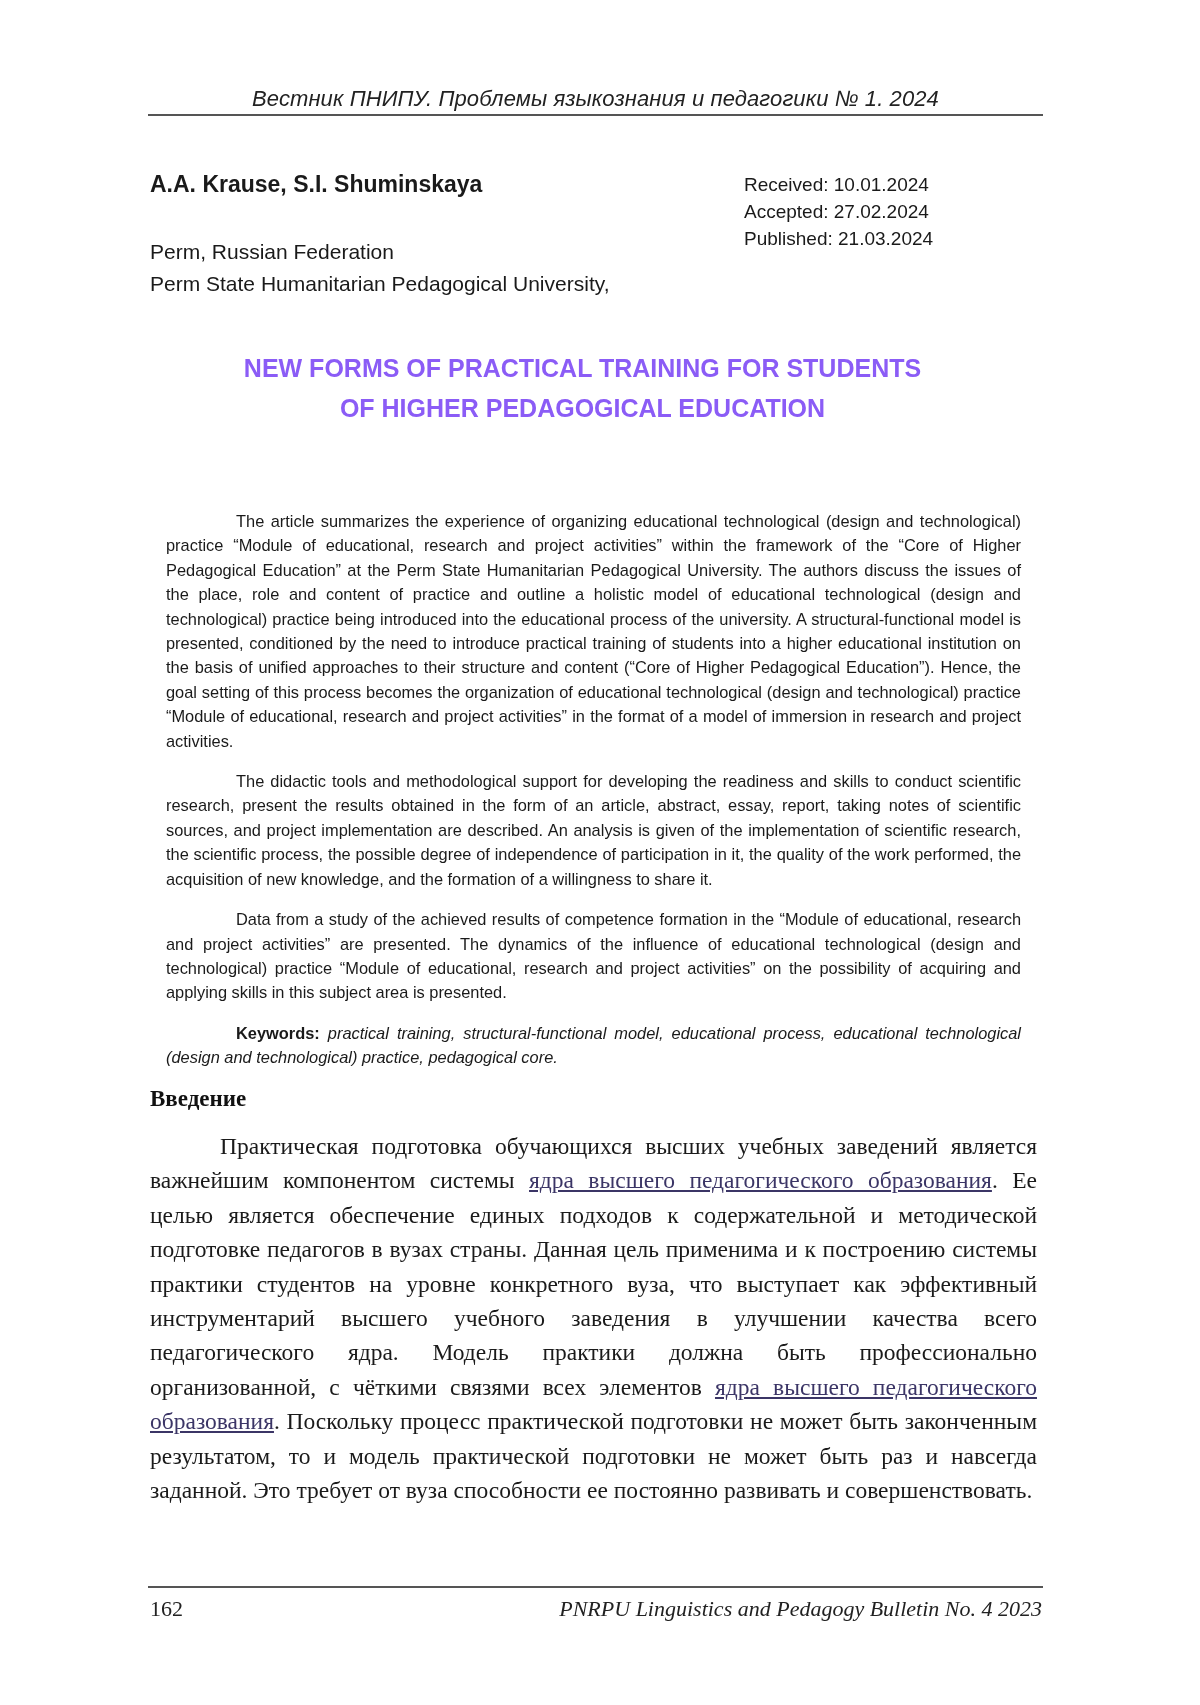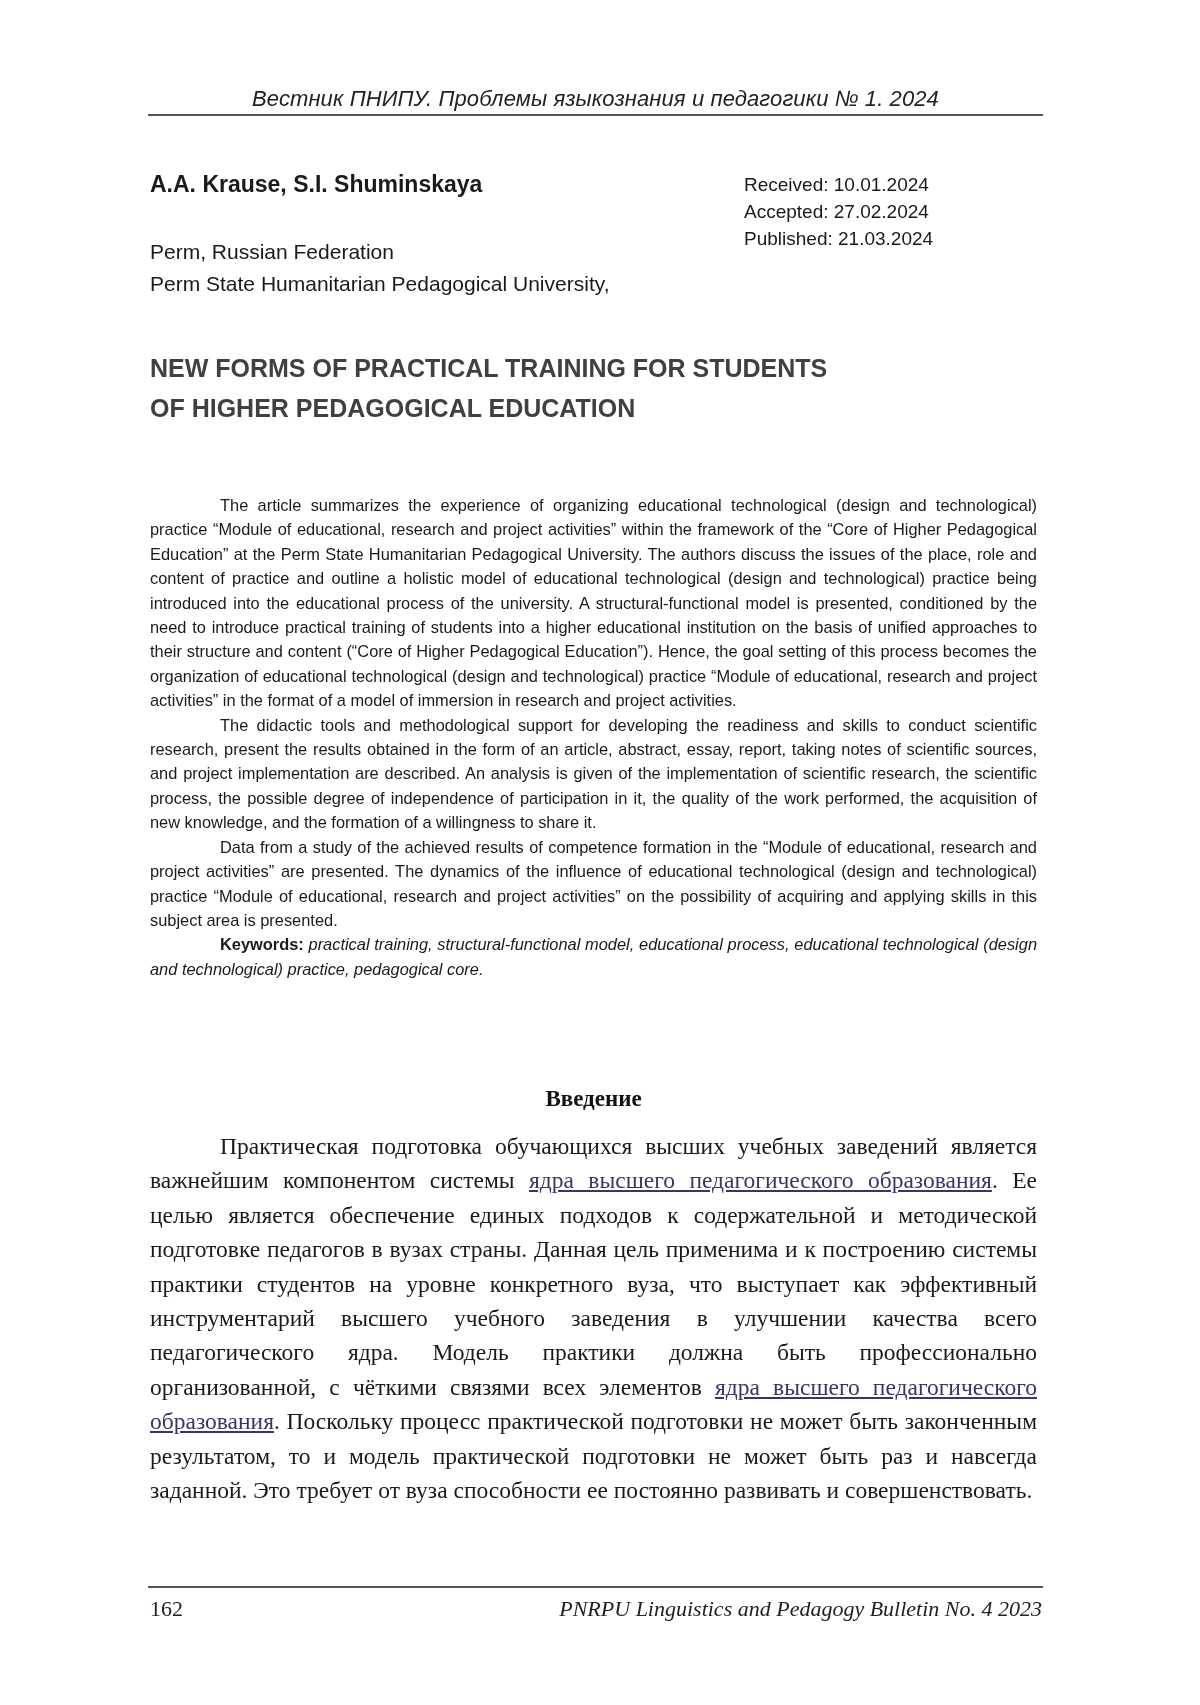--- a/index.html
+++ b/index.html
@@ -20,35 +20,35 @@
   .affil {
     position: absolute; left: 150px; top: 236px; width: 560px;
     font-family: "Liberation Sans", sans-serif; font-size: 21px; line-height: 32px; color: #1a1a1a;
   }
   .dates {
     position: absolute; left: 744px; top: 171px;
     font-family: "Liberation Sans", sans-serif; font-size: 19px; line-height: 27px; color: #1a1a1a;
   }
 
   .title {
-    position: absolute; left: 150px; top: 348px; width: 895px; text-align: left;
-    font-family: "Liberation Sans", sans-serif; font-weight: bold; font-size: 25px; line-height: 40px; color: #404040;
+    position: absolute; left: 135px; top: 348px; width: 895px; text-align: center;
+    font-family: "Liberation Sans", sans-serif; font-weight: bold; font-size: 25px; line-height: 40px; color: #8b5cf6;
   }
 
   .abstract {
     position: absolute; left: 150px; top: 493px; width: 887px;
     font-family: "Liberation Sans", sans-serif; font-size: 16.4px; line-height: 24.4px;
     text-align: justify; color: #1a1a1a; hyphens: manual;
   }
-  .abstract p { margin: 0; text-indent: 70px; }
+  .abstract p { margin: 16px; text-indent: 70px; }
   .kw-label { font-weight: bold; }
   .kw-text { font-style: italic; }
 
   .section-heading {
-    position: absolute; left: 150px; top: 1086px; width: 887px; text-align: center;
+    position: absolute; left: 150px; top: 1086px; width: 887px; text-align: left;
     font-family: "Liberation Serif", serif; font-weight: bold; font-size: 23px; color: #111;
   }
 
   .body-text {
     position: absolute; left: 150px; top: 1129px; width: 887px;
     font-family: "Liberation Serif", serif; font-size: 23.5px; line-height: 34.4px;
     text-align: justify; color: #1a1a1a;
   }
   .body-text p { margin: 0; text-indent: 70px; }
   .link { color: #3b3566; text-decoration: underline; }

